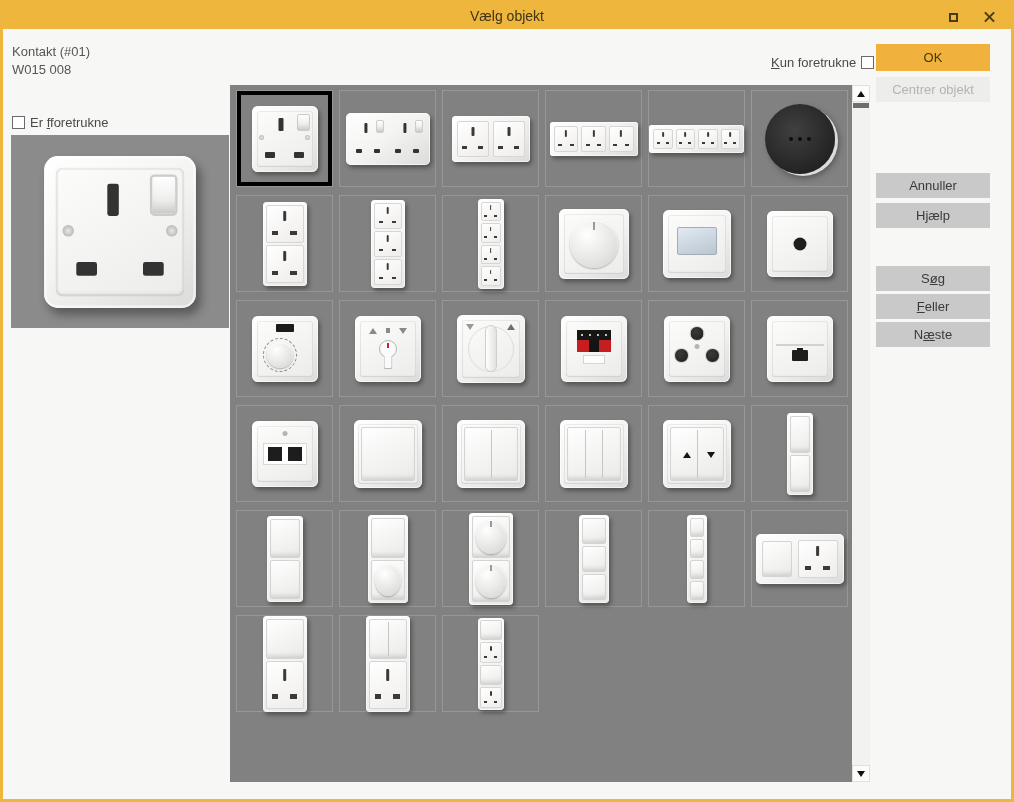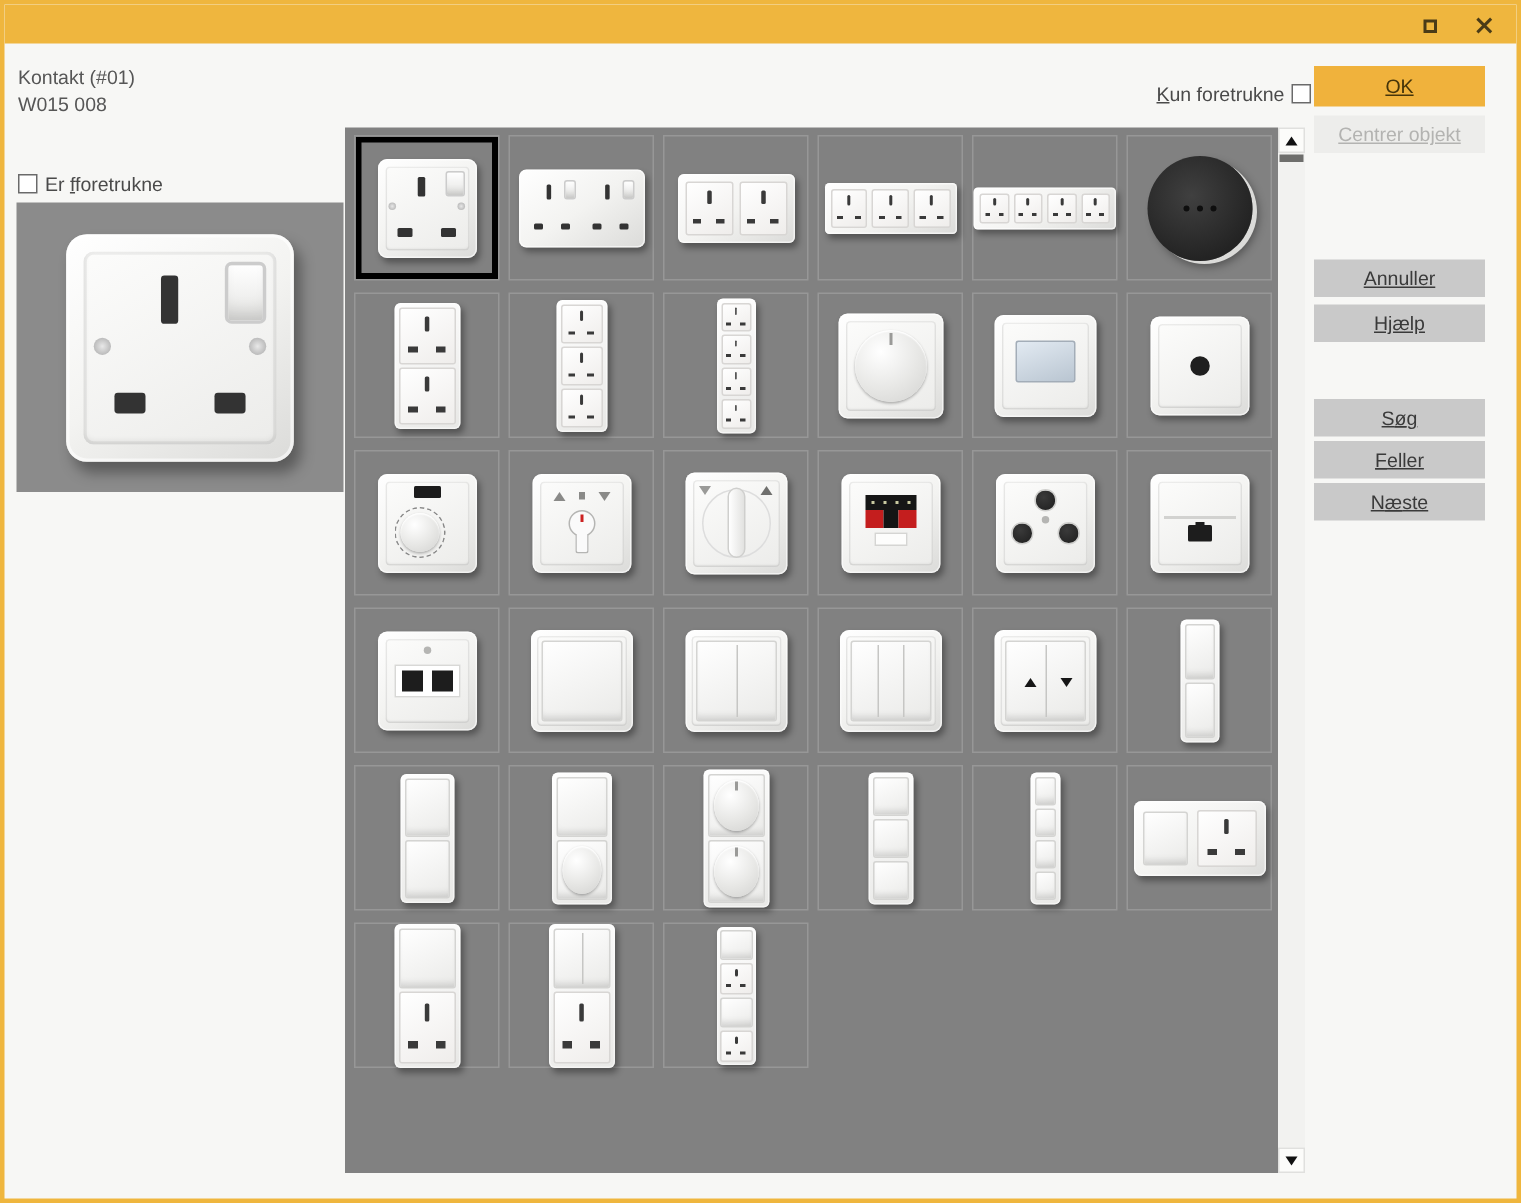--- a/index.html
+++ b/index.html
@@ -41,21 +41,21 @@
   .sb{position:absolute;left:849px;top:82px;width:18px;height:697px;background:#F2F2F0;box-sizing:border-box;}
   .sb-btn{position:absolute;left:0;width:18px;height:17px;background:#FCFCFA;border:1px solid #E0E0DE;
           box-sizing:border-box;display:flex;align-items:center;justify-content:center;}
   .sb-up{top:0;}
   .sb-down{bottom:0;}
   .tri-up{width:0;height:0;border-left:4px solid transparent;border-right:4px solid transparent;border-bottom:6px solid #111;}
   .tri-down{width:0;height:0;border-left:4px solid transparent;border-right:4px solid transparent;border-top:6px solid #111;}
   .sb-thumb{position:absolute;left:1px;right:1px;top:18px;height:5px;background:#6E6E6C;}
   
   .btn{position:absolute;left:873px;width:114px;height:25px;background:#C9C9C9;border:none;
-       font-family:"Liberation Sans",sans-serif;font-size:13px;color:#3A3A3A;cursor:default;padding:0;text-decoration:underline;}
+       font-family:"Liberation Sans",sans-serif;font-size:13px;color:#3A3A3A;cursor:default;padding:0;}
   .btn.primary{background:#F0B23C;color:#46350A;height:27px;}
   .btn.disabled{background:#EDEDEB;color:#B3B3B1;}
   
   .p{position:relative;background:linear-gradient(145deg,#FFFFFF 0%,#F3F3F1 50%,#DBDBD9 100%);
      box-shadow:2px 3px 4px rgba(0,0,0,.35),inset 0 0 0 1px rgba(255,255,255,.6);}
   .f{position:absolute;border-radius:3px;background:linear-gradient(150deg,#FCFCFB,#ECECEA);
      box-shadow:inset 0 0 0 1px rgba(0,0,0,.06),inset 0 -1px 2px rgba(0,0,0,.08);}
   .vs{position:relative;display:flex;flex-direction:column;background:linear-gradient(150deg,#FFFFFF,#E8E8E6);
       border-radius:4px;box-sizing:border-box;
       box-shadow:2px 3px 4px rgba(0,0,0,.35),inset 0 0 0 1px rgba(255,255,255,.5);}
@@ -70,20 +70,21 @@
   .knob{position:absolute;border-radius:50%;
         background:radial-gradient(circle at 36% 30%,#FFFFFF,#E7E7E5 55%,#D2D2D0);
         box-shadow:0 1px 2px rgba(0,0,0,.3),inset 0 1px 1px #FFF;}
 </style>
 </head>
 <body>
 
 <div class="window">
 
   <div class="titlebar">
+    <div class="title">Vælg objekt</div>
     <div class="winbtn maxbtn">
       <span class="maxbox"></span>
     </div>
     <div class="winbtn closebtn">
       <span class="x-icon"></span>
     </div>
   </div>
 
   <div class="meta">
     <div>Kontakt (#01)</div>

